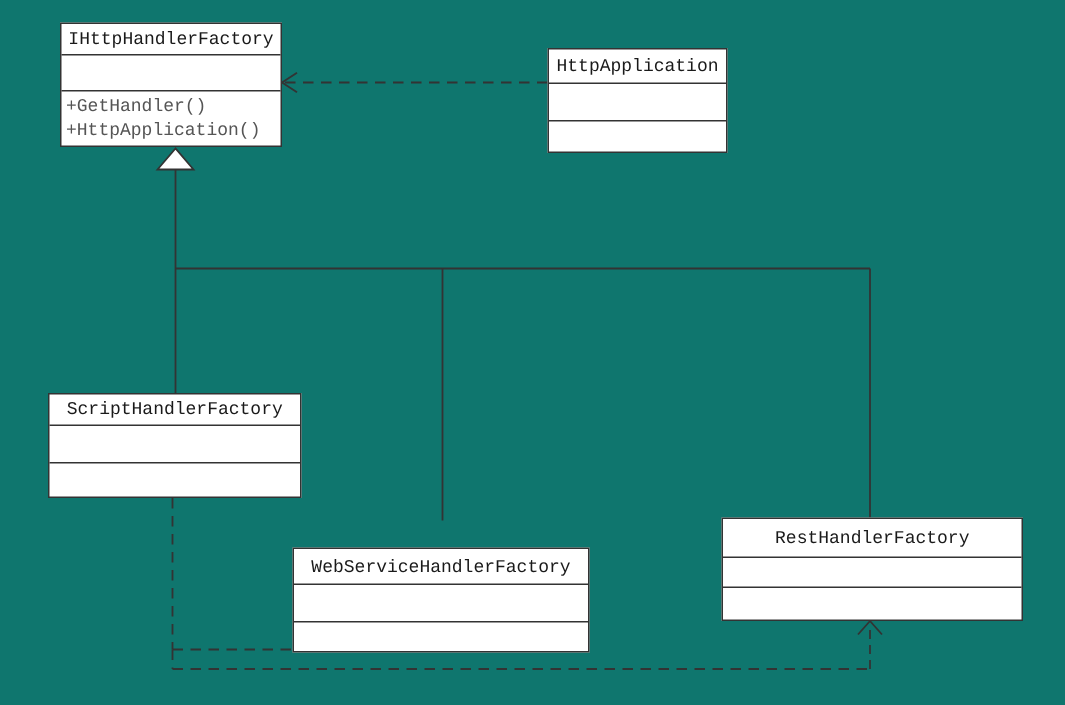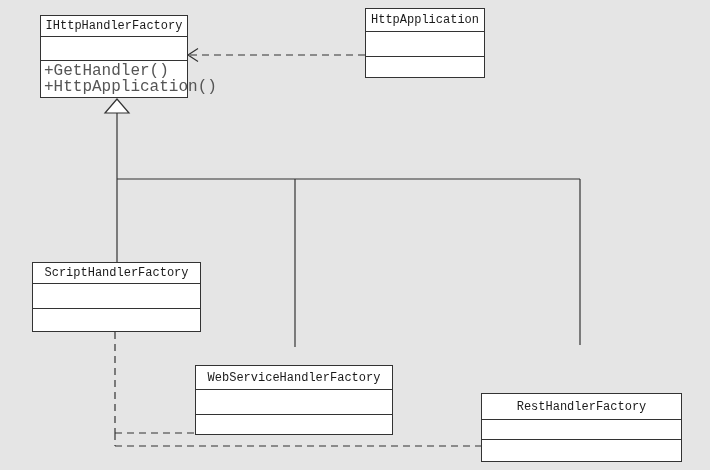--- a/index.html
+++ b/index.html
@@ -1,44 +1,44 @@
 <!DOCTYPE html>
 <html><head>
 <meta charset="utf-8">
 <style>
   html,body{margin:0;padding:0;background:#ffffff;}
   #canvas{
-    position:relative;width:710px;height:470px;background:#e5e5e5;overflow:hidden;
+    position:relative;width:710px;height:470px;background:#0f766e;overflow:hidden;
     font-family:"Liberation Mono","DejaVu Sans Mono",monospace;
   }
   #connectors{position:absolute;left:0;top:0;width:710px;height:470px;}
   .uml-class{
     position:absolute;background:#ffffff;border:1px solid #333333;
     box-sizing:border-box;display:flex;flex-direction:column;
   }
   .uml-title{
     border-bottom:1px solid #333333;display:flex;align-items:center;justify-content:center;
     font-size:12px;color:#1a1a1a;letter-spacing:0px;white-space:nowrap;
   }
   .uml-attrs{border-bottom:1px solid #333333;}
-  .uml-methods{flex:1;padding:2px 2px 0 3px;font-size:16px;color:#555555;line-height:16px;white-space:nowrap;}
+  .uml-methods{flex:1;padding:2px 2px 0 3px;font-size:12px;color:#555555;line-height:16px;white-space:nowrap;}
   
   #cls-ihttp{left:40px;top:15px;width:148px;height:83px;}
   #cls-ihttp .uml-title{height:20px;}
   #cls-ihttp .uml-attrs{height:23px;}
-  #cls-httpapp{left:365px;top:8px;width:120px;height:70px;}
+  #cls-httpapp{left:365px;top:32px;width:120px;height:70px;}
   #cls-httpapp .uml-title{height:22px;}
   #cls-httpapp .uml-attrs{height:24px;}
   #cls-script{left:32px;top:262px;width:169px;height:70px;font-family:Liberation Mono, monospace;}
   #cls-script .uml-title{height:20px;}
   #cls-script .uml-attrs{height:24px;}
   #cls-webservice{left:195px;top:365px;width:198px;height:70px;}
   #cls-webservice .uml-title{height:23px;}
   #cls-webservice .uml-attrs{height:24px;}
-  #cls-rest{left:481px;top:345px;width:201px;height:69px;margin-top:48px;}
+  #cls-rest{left:481px;top:345px;width:201px;height:69px;}
   #cls-rest .uml-title{height:25px;}
   #cls-rest .uml-attrs{height:19px;}
 </style>
 </head>
 <body>
 
 <div id="canvas">
 
   <svg id="connectors" viewBox="0 0 710 470" xmlns="http://www.w3.org/2000/svg" fill="none" stroke="#333333" stroke-width="1.2">
 

